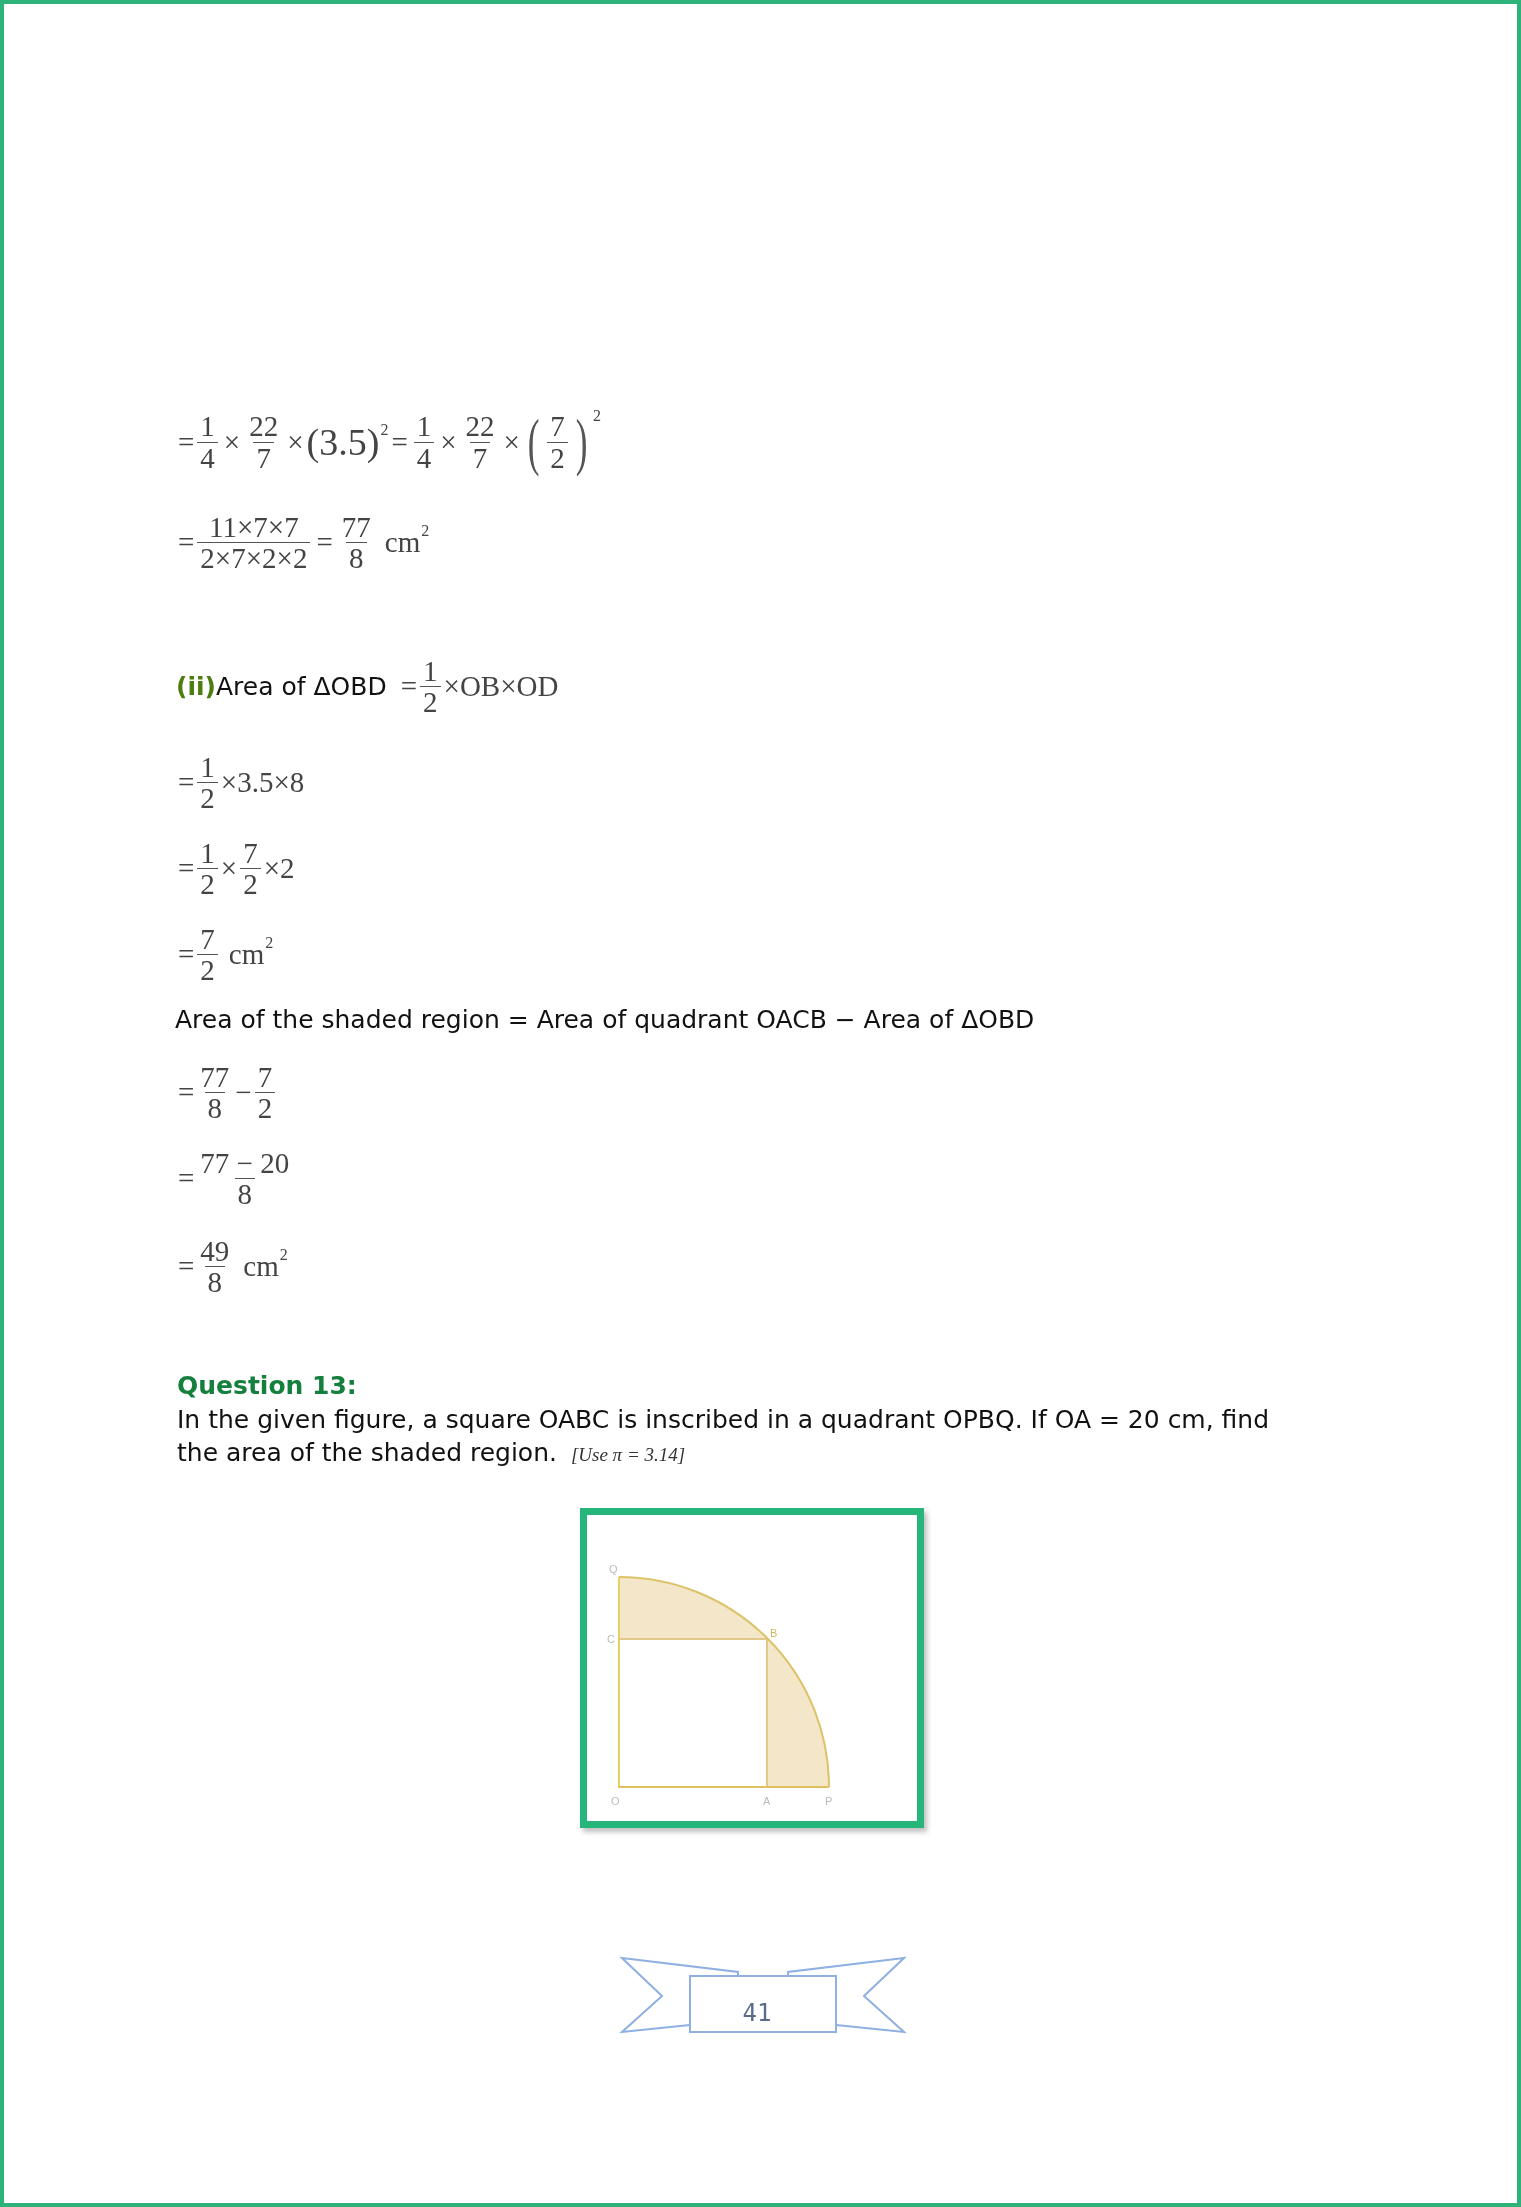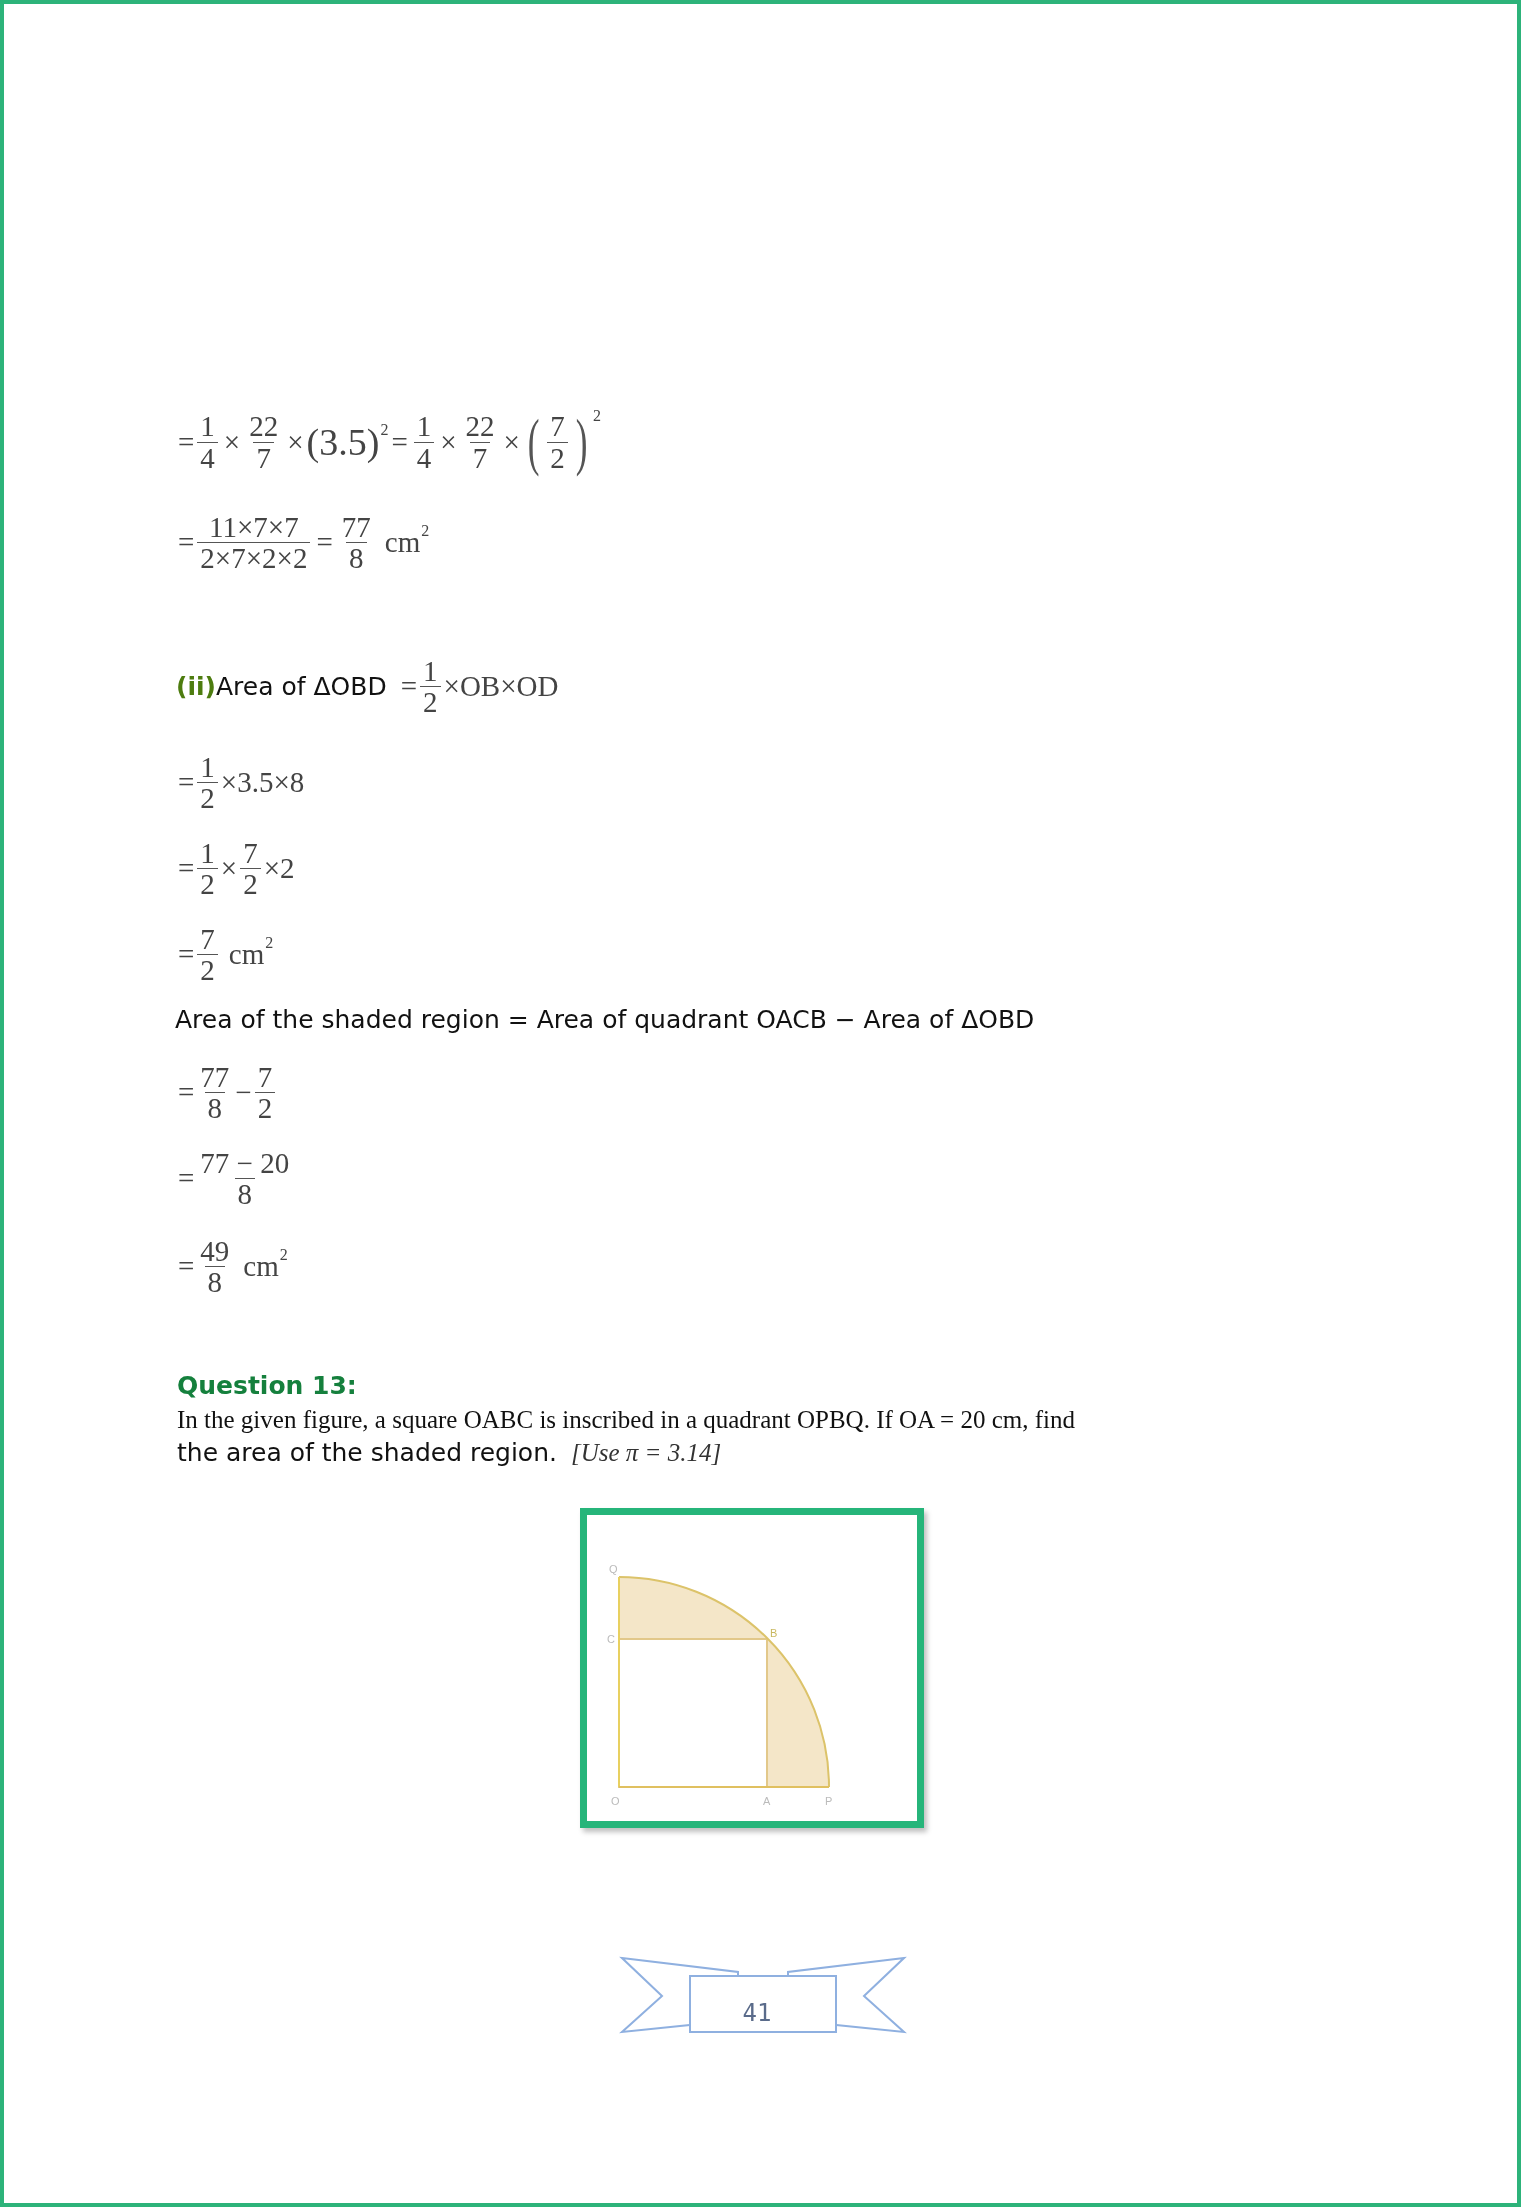--- a/index.html
+++ b/index.html
@@ -160,24 +160,24 @@
   <span>=</span>
   <span class="frac">
       <span class="num">49</span>
       <span class="den">8</span>
     </span>
   <span style="margin-left:8px;">cm</span>
     <span class="sup">2</span>
 </div>
 
 <div class="abs sans q-title" style="left:177px; top:1371px;">Question 13:</div>
-<div class="abs sans para" style="left:177px; top:1403px;font-family:Liberation Serif, serif;">In the given figure, a square OABC is inscribed in a quadrant OPBQ. If OA = 20 cm, find</div>
+<div class="abs sans para" style="left:177px; top:1403px;">In the given figure, a square OABC is inscribed in a quadrant OPBQ. If OA = 20 cm, find</div>
 <div class="abs sans para" style="left:177px; top:1436px;">
   <span>the area of the shaded region.</span>
-  <span class="italic-math" style="font-size:25px; margin-left:6px;">[Use π = 3.14]</span>
+  <span class="italic-math" style="font-size:19px; margin-left:6px;">[Use π = 3.14]</span>
 </div>
 
 <div class="figure-frame">
   <svg width="330" height="306" viewBox="0 0 330 306">
 
     <path d="M32,62 A210,210 0 0,1 242,272 L32,272 Z" fill="#f4e6c8" stroke="none"></path>
 
     <rect x="32" y="124" width="148" height="148" fill="#ffffff" stroke="#e2c88a" stroke-width="2"></rect>
 
     <path d="M32,62 A210,210 0 0,1 242,272" fill="none" stroke="#dcc36a" stroke-width="2"></path>

